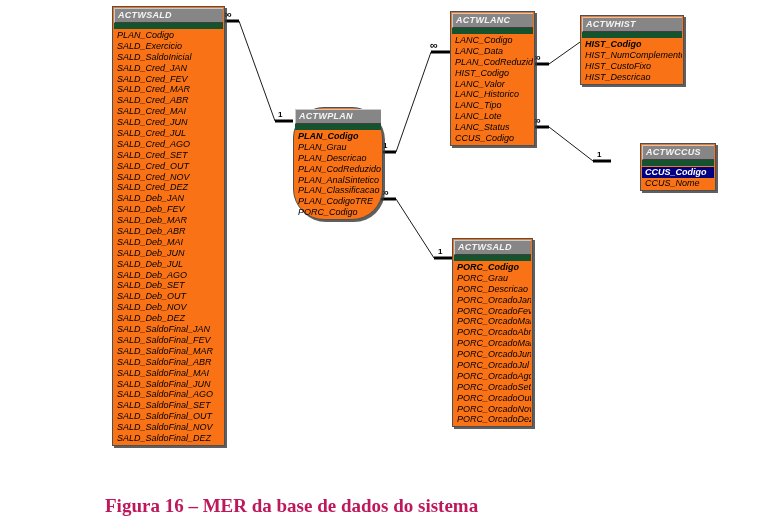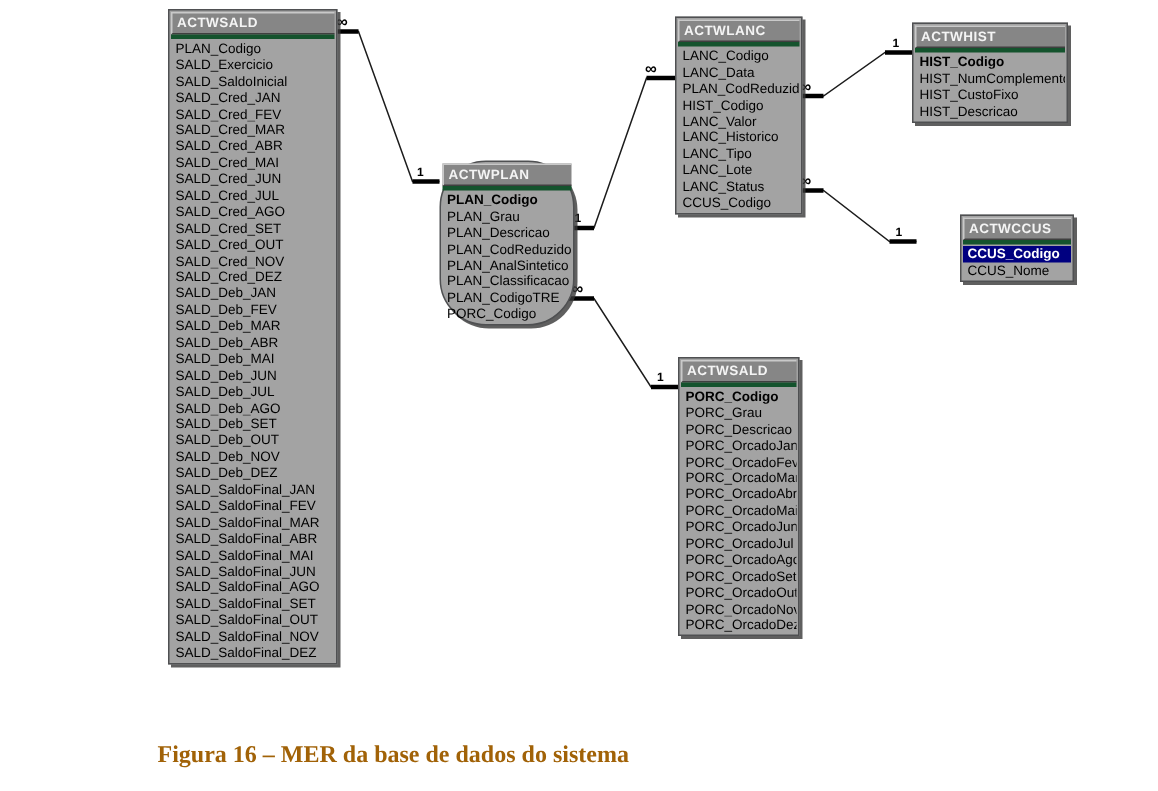--- a/index.html
+++ b/index.html
@@ -10,47 +10,48 @@
   }
   .connector-layer {
     position:absolute; left:0; top:0; width:772px; height:527px;
     pointer-events:none;
   }
   .rel-line { fill:none; stroke:#1c1c1c; stroke-width:1; }
   .rel-stub { stroke:#000000; stroke-width:3; }
   .card-one  { font-family:"Liberation Sans",sans-serif; font-size:8px;  font-weight:bold; fill:#000; }
   .card-many { font-family:"Liberation Sans",sans-serif; font-size:11px; font-weight:bold; fill:#000; }
   .entity {
-    position:absolute; background:#a3a3a3;
+    position:absolute; background:#f97316;
     border:1px solid #4f5052; padding:1px;
     box-shadow:2px 2px 0 rgba(55,55,55,0.8);
     box-sizing:content-box;
+    font-style:italic;
   }
   .entity-header {
     height:13px; line-height:13px;
     background:var(--header-bg,#868686);
     border-top:1px solid #c9c9c9; border-left:1px solid #c9c9c9;
     border-bottom:1px solid #3f3f3f;
     color:#f4f4f4; font-size:9px; font-weight:bold;
     padding-left:3px; white-space:nowrap; overflow:hidden;
     letter-spacing:0.3px;
   }
-  .entity-body { border-top:3px solid #14532d; padding-top:1px; }
+  .entity-body { border-top:6px solid #14532d; padding-top:1px; }
   .field-row {
     height:10.9px; line-height:10.9px; font-size:9px; color:#000;
     padding-left:3px; white-space:nowrap; overflow:hidden;
   }
   .field-row.bold { font-weight:bold; }
   .field-row.selected {
     background:var(--select-bg,#000080); color:#ffffff; font-weight:bold;
   }
   .caption {
     position:absolute; left:105px; top:495px;
     font-family:"Liberation Serif", serif;
-    font-size:16px; font-weight:bold; color:#a16207;
+    font-size:19px; font-weight:bold; color:#be185d;
     white-space:nowrap;
   }
 </style>
 </head>
 <body>
 
 <div class="canvas">
   <svg class="connector-layer" width="772" height="527" viewBox="0 0 772 527" xmlns="http://www.w3.org/2000/svg">
       <polyline points="221,21 239,21 275,121 293,121" class="rel-line" style="stroke: rgb(28, 28, 28);"></polyline>
       <line x1="221" y1="21" x2="239" y2="21" class="rel-stub"></line>
@@ -143,21 +144,21 @@
         <div class="field-row">PLAN_CodReduzido</div>
         <div class="field-row">HIST_Codigo</div>
         <div class="field-row">LANC_Valor</div>
         <div class="field-row">LANC_Historico</div>
         <div class="field-row">LANC_Tipo</div>
         <div class="field-row">LANC_Lote</div>
         <div class="field-row">LANC_Status</div>
         <div class="field-row">CCUS_Codigo</div>
       </div>
     </div>
-    <div class="entity" style="left: 608px; top: 15px; width: 100px;">
+    <div class="entity" style="left: 580px; top: 15px; width: 100px;">
       <div class="entity-header">ACTWHIST</div>
       <div class="entity-body">
         <div class="field-row bold">HIST_Codigo</div>
         <div class="field-row">HIST_NumComplementos</div>
         <div class="field-row">HIST_CustoFixo</div>
         <div class="field-row">HIST_Descricao</div>
       </div>
     </div>
     <div class="entity" style="left: 611px; top: 143px; width: 72px; margin-left: 29px;">
       <div class="entity-header">ACTWCCUS</div>

